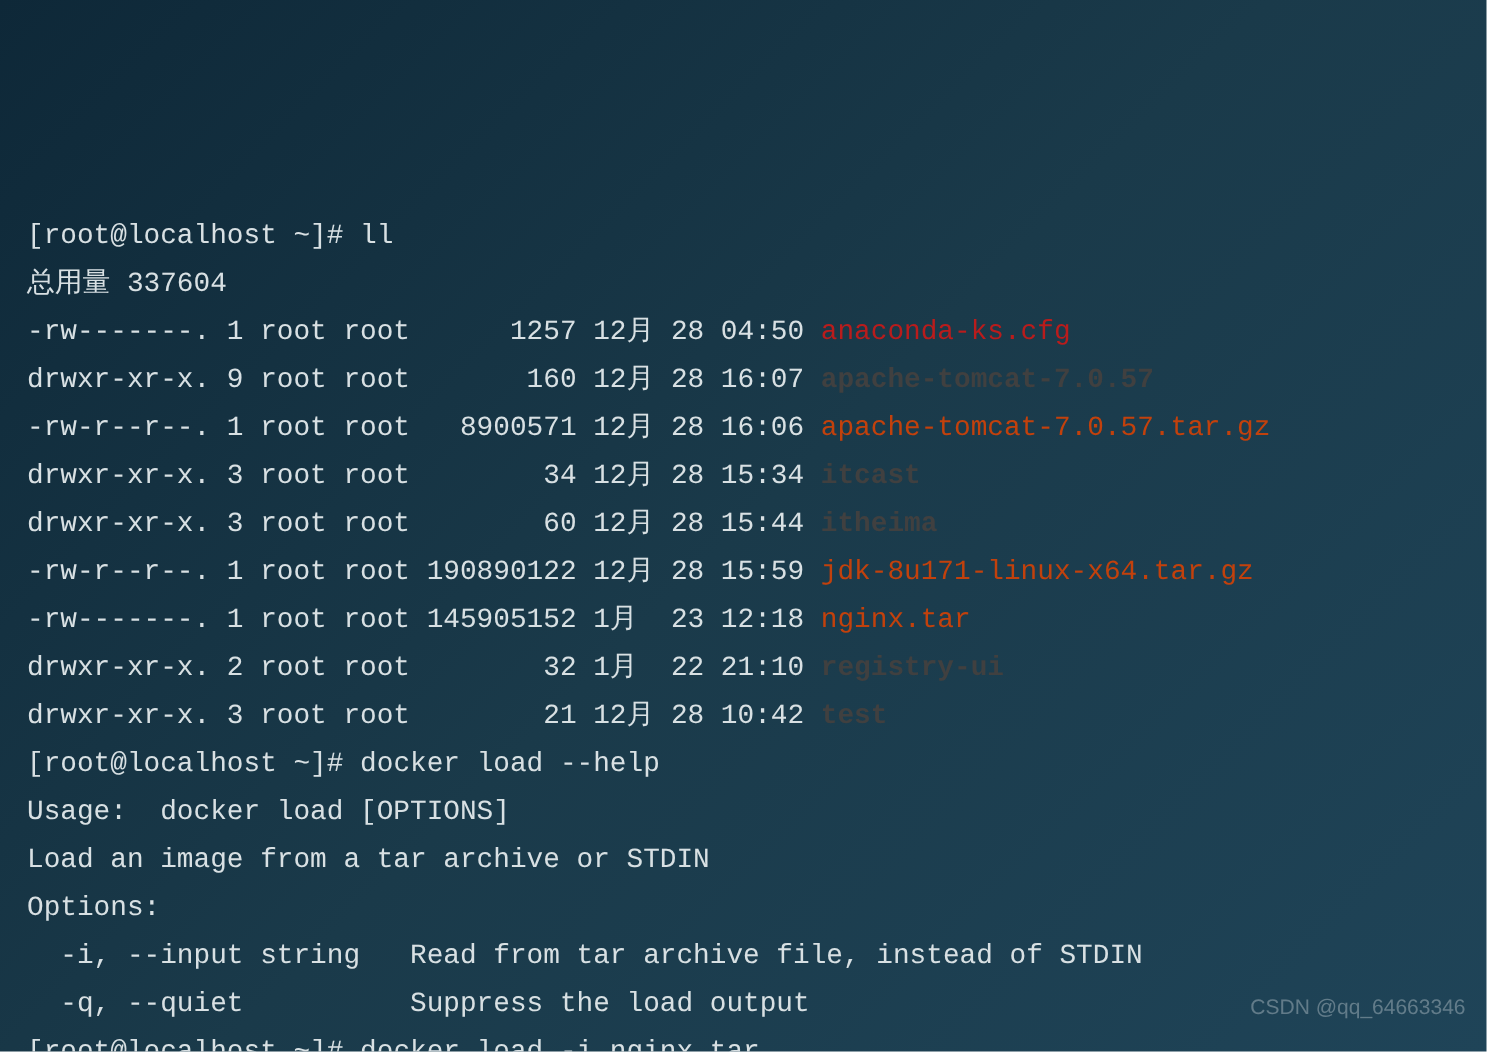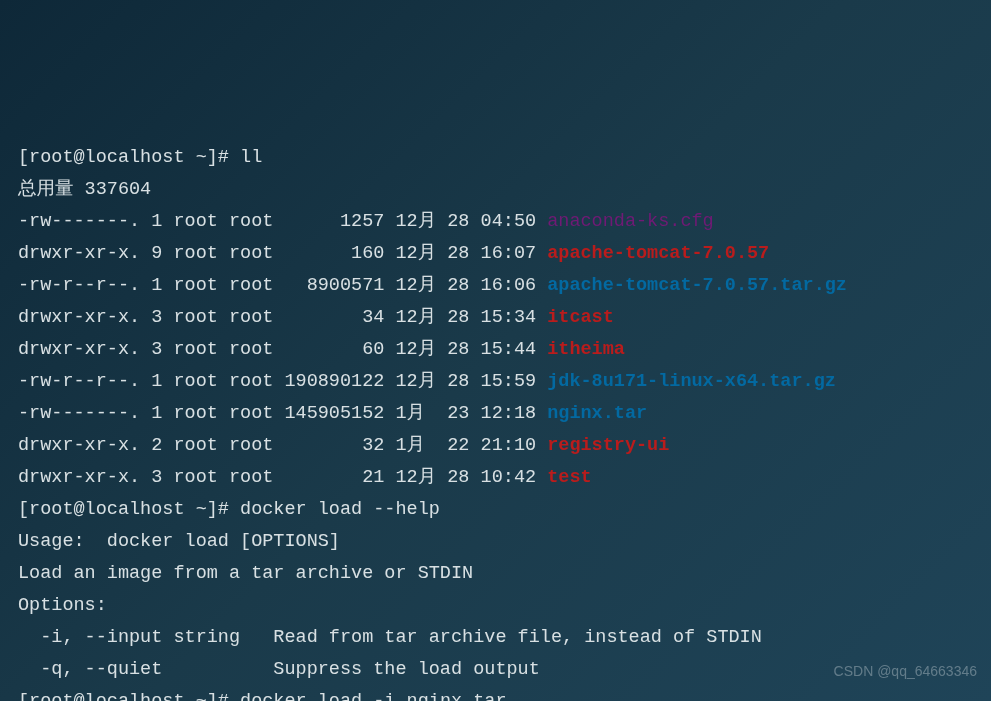--- a/index.html
+++ b/index.html
@@ -10,23 +10,23 @@
       height: 701px;
       font-family: 'Courier New', Consolas, monospace;
       font-size: 18.5px;
       line-height: 32px;
       color: #d8e0e3;
       padding: 14px 18px;
       white-space: pre;
       overflow: hidden;
       position: relative;
     }
-    .fg-white { color: #701a75; }
-    .fg-blue { color: #b91c1c; font-weight: bold; }
-    .fg-red { color: #0369a1; font-weight: bold; }
+    .fg-white { color: #b91c1c; }
+    .fg-blue { color: #404040; font-weight: bold; }
+    .fg-red { color: #c2410c; font-weight: normal; }
     .line { display: block; }
     .watermark {
       position: absolute;
       bottom: 14px;
       right: 14px;
       font-size: 14px;
       color: rgba(200, 210, 215, 0.4);
       font-family: Arial, sans-serif;
       white-space: nowrap;
       margin-left: 36px;

